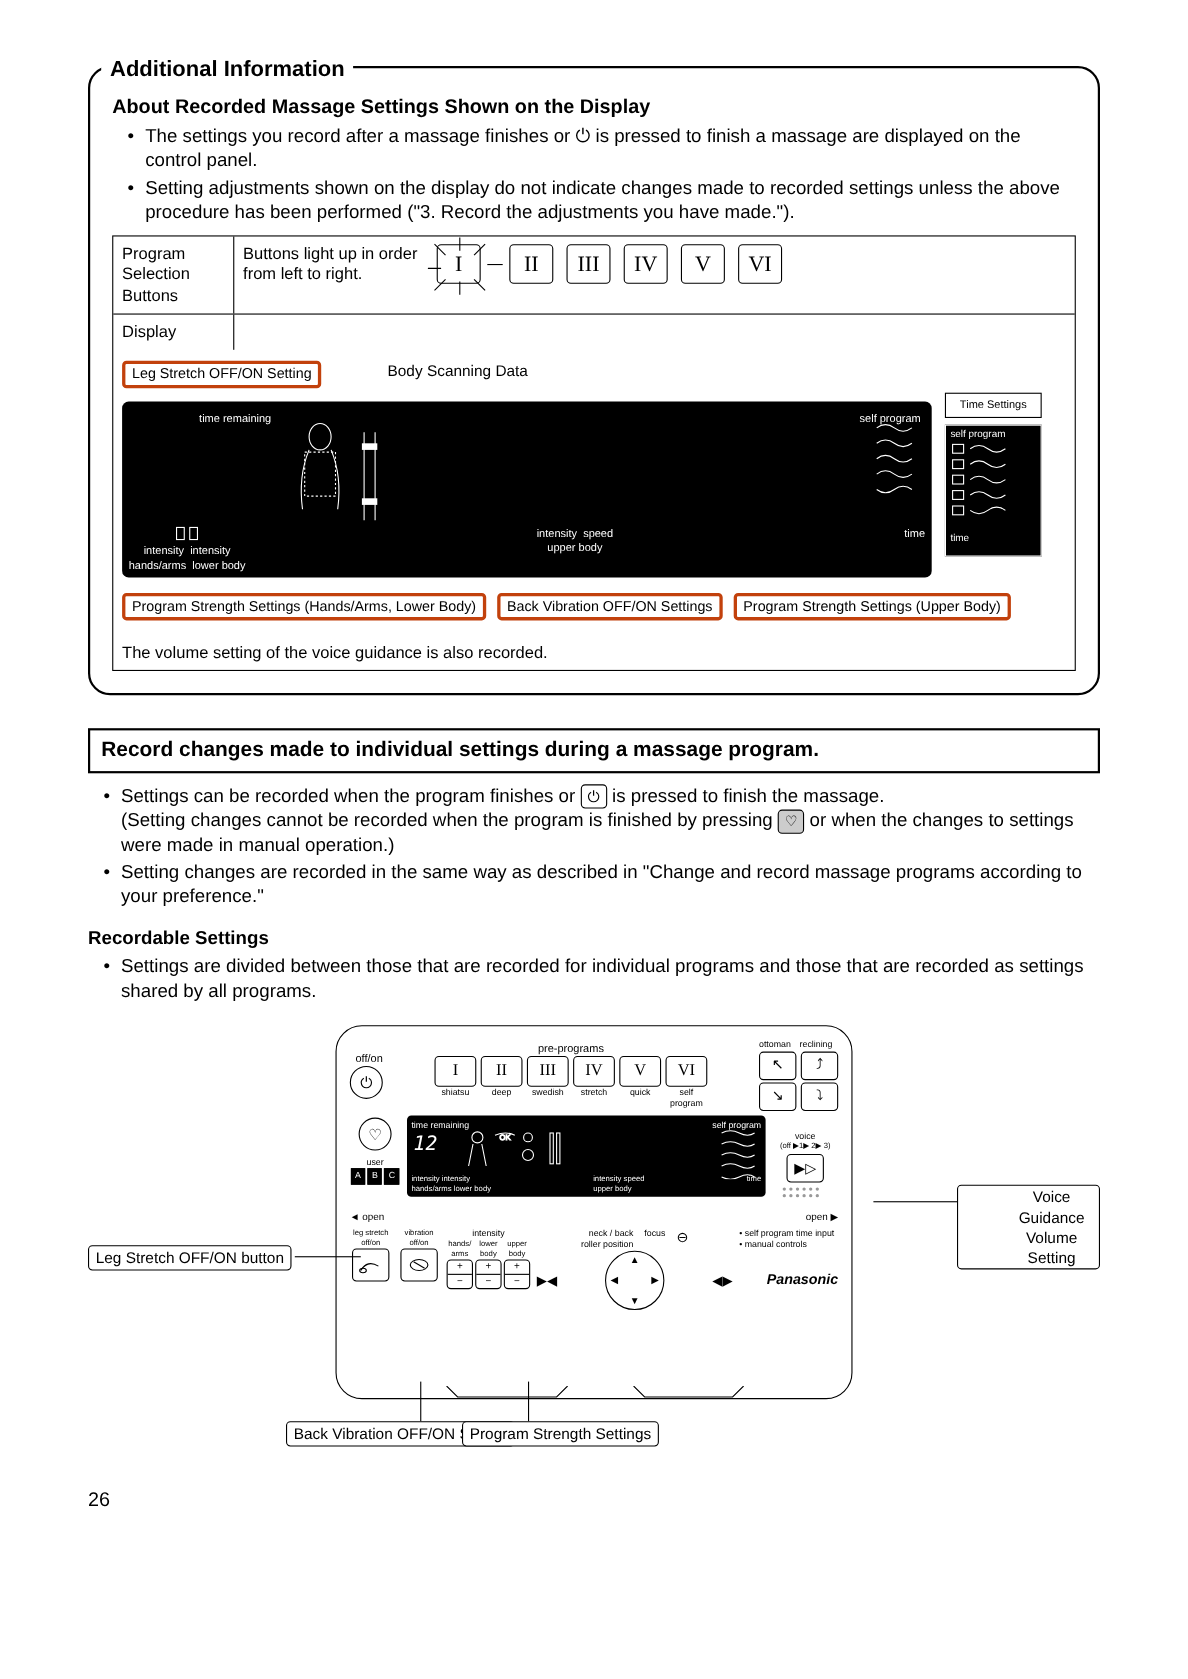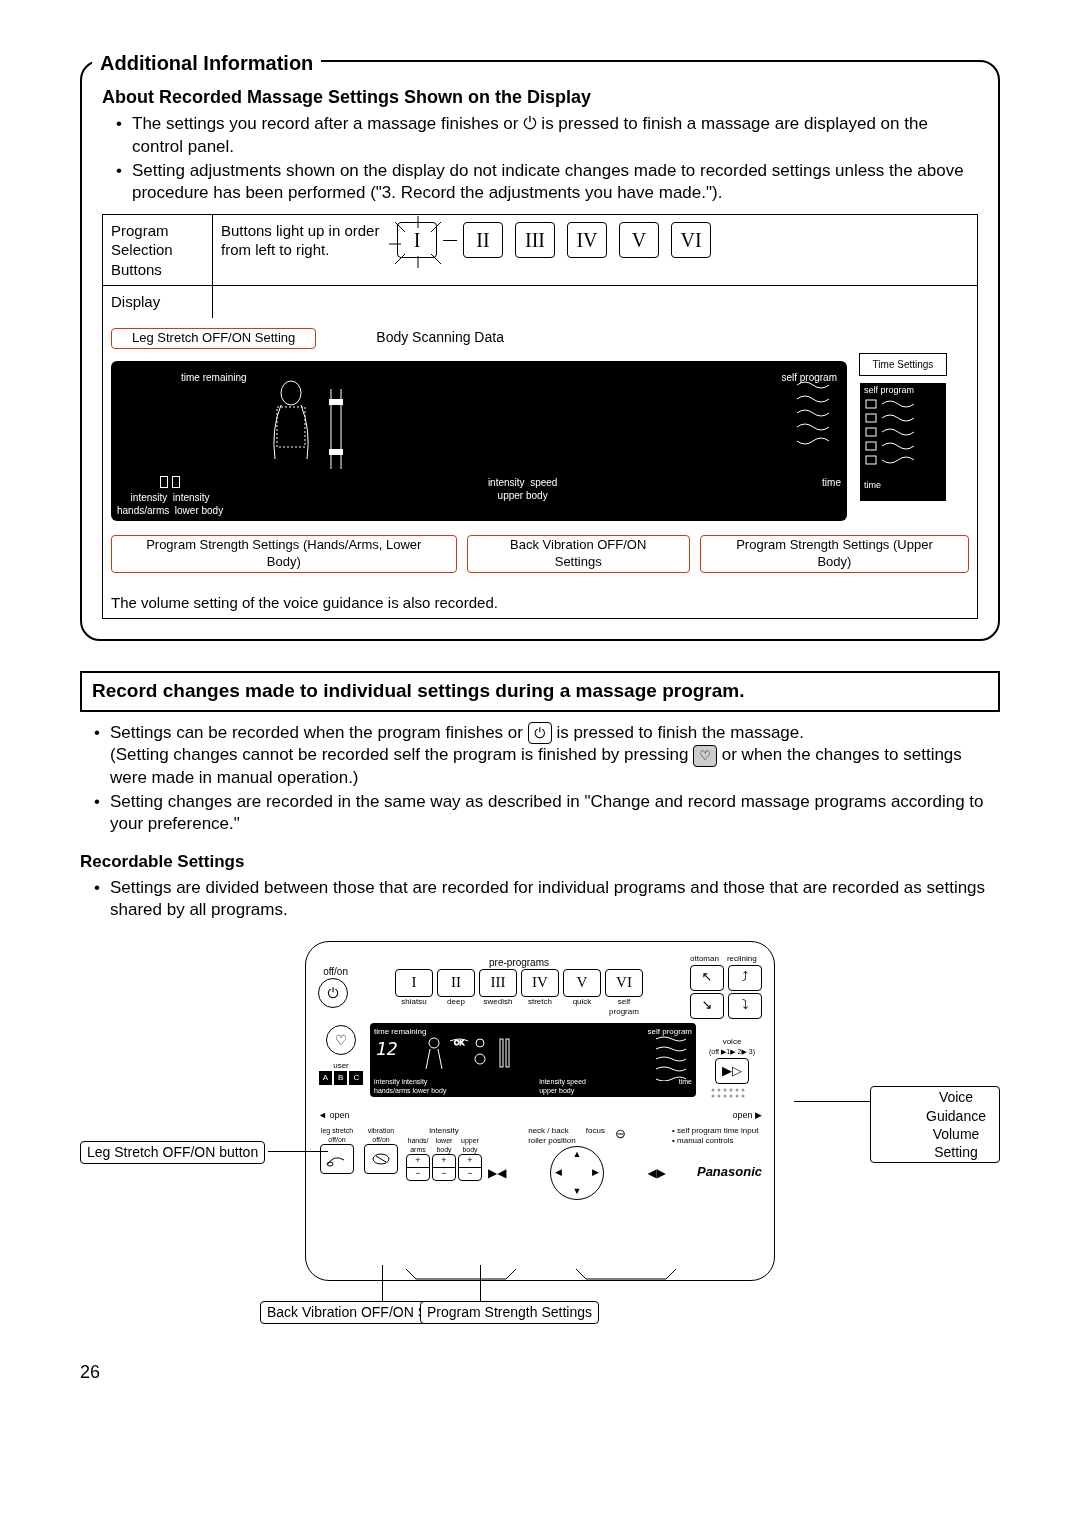--- a/index.html
+++ b/index.html
@@ -11,21 +11,21 @@
   ul.bullets li { position: relative; padding-left: 12px; margin-bottom: 2px; }
   ul.bullets li::before { content: "•"; position: absolute; left: -4px; }
   .inner-table { border: 1px solid #000; margin-top: 8px; }
   .inner-row { display: flex; border-bottom: 1px solid #000; }
   .inner-row:last-child { border-bottom: none; flex-direction: column; }
   .inner-cell-left { width: 110px; border-right: 1px solid #000; padding: 6px 8px; font-size: 15px; }
   .inner-cell-right { flex: 1; padding: 6px 8px; font-size: 15px; position: relative; }
   .roman-box { display: inline-block; border: 1px solid #000; border-radius: 4px; width: 40px; height: 36px; text-align: center; line-height: 34px; font-family: serif; font-size: 20px; margin: 0 6px; vertical-align: middle; }
   .roman-box.sm { width: 22px; height: 22px; line-height: 20px; font-size: 13px; border-radius: 3px; margin: 0 2px; }
   .display-panel { background: #000; color: #fff; border-radius: 6px; padding: 10px; margin: 8px 0; position: relative; height: 160px; font-size: 11px; }
-  .label-pill { border: 1px solid #c2410c; border-radius: 4px; padding: 1px 20px; font-size: 13px; display: inline-block; }
+  .label-pill { border: 3px solid #c2410c; border-radius: 4px; padding: 1px 6px; font-size: 13px; display: inline-block; }
   .record-header { border: 2px solid #000; padding: 6px 10px; font-weight: bold; font-size: 19px; margin-bottom: 10px; }
   .power-icon { display: inline-block; border: 1px solid #000; border-radius: 4px; width: 24px; height: 22px; text-align: center; vertical-align: middle; font-size: 14px; line-height: 20px; }
   .heart-icon { display: inline-block; border: 1px solid #000; background:#ccc; border-radius: 4px; width: 24px; height: 22px; text-align: center; vertical-align: middle; font-size: 13px; line-height: 20px; }
   .subhead2 { font-weight: bold; margin-top: 16px; }
   .panel-diagram { border: 1px solid #000; border-radius: 24px; width: 470px; height: 340px; margin: 20px auto 0 auto; position: relative; font-size: 9px; padding: 12px; }
   .panel-top { display:flex; justify-content:space-between; align-items:center; }
   .pbtn { display:inline-flex; align-items:center; justify-content:center; border:1px solid #000; border-radius:4px; width:38px; height:28px; font-family:serif; font-size:15px; }
   .pbtn-circle { width:30px; height:30px; border:1px solid #000; border-radius:50%; display:inline-flex; align-items:center; justify-content:center; font-size:14px; }
   .black-display { background:#000; color:#fff; border-radius:4px; height:74px; margin:4px 0; position:relative; font-size:8px; padding:4px; }
   .lower-area { display:flex; gap:6px; margin-top:4px; }
@@ -168,21 +168,21 @@
         <div style="margin-top:20px; font-size:15px;">The volume setting of the voice guidance is also recorded.</div>
       </div>
     </div>
   </div>
 </div>
 
 <div class="record-header">Record changes made to individual settings during a massage program.</div>
 <ul class="bullets">
   <li>
     <span>Settings can be recorded when the program finishes or </span><span class="power-icon">⏻</span><span> is pressed to finish the massage.</span><br>
-    <span>(Setting changes cannot be recorded self the program is finished by pressing </span><span class="heart-icon">♡</span><span> or when the changes to settings were made in manual operation.)</span>
+    <span>(Setting changes cannot be recorded when the program is finished by pressing </span><span class="heart-icon">♡</span><span> or when the changes to settings were made in manual operation.)</span>
   </li>
   <li>Setting changes are recorded in the same way as described in "Change and record massage programs according to your preference."</li>
 </ul>
 <div class="subhead2">Recordable Settings</div>
 <ul class="bullets">
   <li>Settings are divided between those that are recorded for individual programs and those that are recorded as settings shared by all programs.</li>
 </ul>
 
 <div style="position:relative; height:400px;">
   <div class="panel-diagram">
@@ -334,21 +334,21 @@
           <div style="border:1px solid #000; border-radius:4px; width:24px; text-align:center;">
             <div style="border-bottom:1px solid #000;">+</div>
             <div>−</div>
           </div>
           <div style="border:1px solid #000; border-radius:4px; width:24px; text-align:center;">
             <div style="border-bottom:1px solid #000;">+</div>
             <div>−</div>
           </div>
         </div>
       </div>
-      <div style="flex:1; text-align:left;">
+      <div style="flex:1; text-align:right;">
         <div style="display:flex; justify-content:center; gap:10px; font-size:8px;">
           <span><span>neck / back</span><br><span>roller position</span></span>
           <span>focus</span>
           <span style="font-size:13px;">⊖</span>
         </div>
         <div style="display:flex; justify-content:center; gap:6px; align-items:center;">
           <span style="font-size:12px;">▶◀</span>
           <div class="dpad">
             <span style="position:absolute; left:4px; top:50%; transform:translateY(-50%); font-size:9px;">◀</span>
             <span style="position:absolute; right:4px; top:50%; transform:translateY(-50%); font-size:9px;">▶</span>

